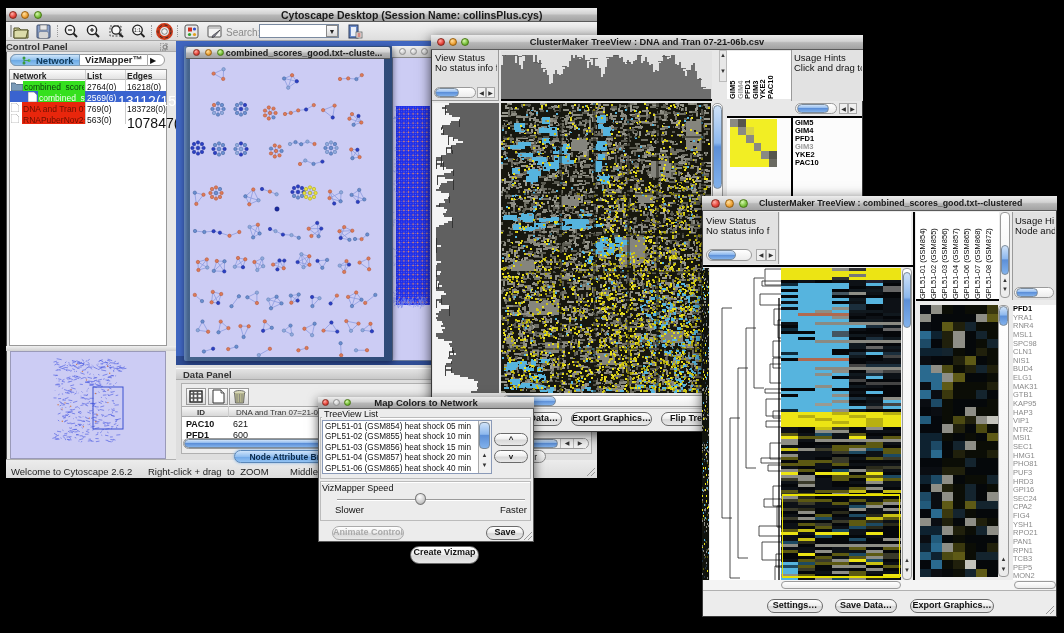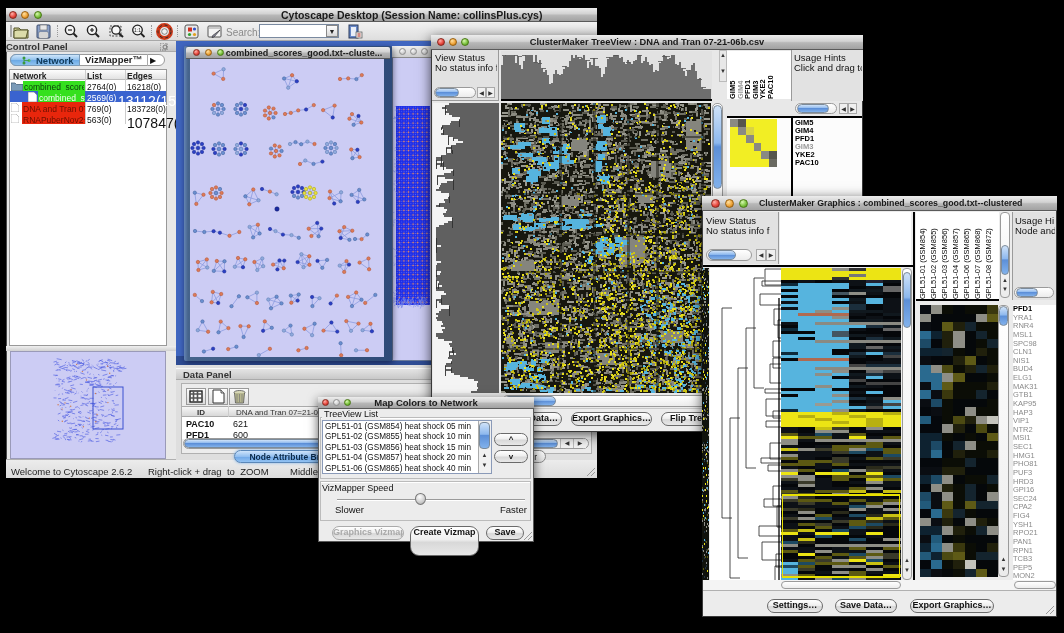--- a/index.html
+++ b/index.html
@@ -638,21 +638,21 @@
 <div class="ab tr" style="left:502px;top:395px;width:208px;height:12px"></div>
 <div class="ab aq" style="left:504px;top:396px;width:52px;height:10px"></div>
 
 <div class="ab" style="left:432px;top:408px;width:430px;height:23px;background:#ececec;border-top:1px solid #c8c8c8"></div>
 <div class="ab btn" style="left:441px;top:412px;width:56px;height:14px">Settings…</div>
 <div class="ab btn" style="left:502px;top:412px;width:60px;height:14px">Save Data…</div>
 <div class="ab btn" style="left:571px;top:412px;width:81px;height:14px">Export Graphics…</div>
 <div class="ab btn" style="left:661px;top:412px;width:85px;height:14px">Flip Tree Nodes</div>
 
 <div class="ab" style="left:702px;top:196px;width:355px;height:421px;background:#ececec;border:1px solid #3a3a3a;box-shadow:0 3px 12px rgba(0,0,0,.7)"></div>
-<div class="ab tb" style="left:702px;top:196px;width:355px;height:15px;font-size:8.8px;line-height:15px;white-space:nowrap;overflow:hidden;padding-left:57px;text-align:left">ClusterMaker Graphics : combined_scores_good.txt--clustered</div>
+<div class="ab tb" style="left:702px;top:196px;width:355px;height:15px;font-size:8.8px;line-height:15px;white-space:nowrap;overflow:hidden;padding-left:57px;text-align:left">ClusterMaker TreeView : combined_scores_good.txt--clustered</div>
 <div class="lt lr" style="left:711px;top:199px;width:9px;height:9px"></div>
 <div class="lt lo" style="left:725px;top:199px;width:9px;height:9px"></div>
 <div class="lt lg" style="left:739px;top:199px;width:9px;height:9px"></div>
 
 <div class="ab" style="left:703px;top:212px;width:76px;height:52px;background:#e2e2e2;border-right:1px solid #9a9a9a"></div>
 <div class="ab" style="left:706px;top:215px;font-size:9.5px;color:#111">View Status</div>
 <div class="ab" style="left:706px;top:225px;font-size:9.5px;color:#111;white-space:nowrap;width:70px;overflow:hidden">No status info f</div>
 <div class="ab tr" style="left:706px;top:249px;width:46px;height:12px"></div>
 <div class="ab aq" style="left:708px;top:250px;width:28px;height:10px"></div>
 <div class="ab" style="left:756px;top:249px;width:10px;height:12px;background:#f0f0f0;border:1px solid #aaa">
@@ -791,18 +791,18 @@
 <div class="ab sar" style="left:478px;top:452px;width:13px">▲</div>
 <div class="ab sar" style="left:478px;top:462px;width:13px">▼</div>
 <div class="ab btn" style="left:494px;top:433px;width:34px;height:13px;font-size:8px;line-height:11px">^</div>
 <div class="ab btn" style="left:494px;top:450px;width:34px;height:13px;font-size:8px;line-height:11px">v</div>
 <div class="ab eg" style="left:320px;top:481px;width:211px;height:40px;border-color:#bbb"></div>
 <div class="ab" style="left:322px;top:483px;font-size:9px;color:#111">VizMapper Speed</div>
 <div class="ab" style="left:337px;top:499px;width:188px;height:2px;background:#9a9a9a;border-bottom:1px solid #fff"></div>
 <div class="ab" style="left:415px;top:493px;width:11px;height:12px;background:radial-gradient(circle at 40% 30%,#fdfdfd,#c8c8c8 65%,#a0a0a0);border:1px solid #777;border-radius:50% 50% 50% 50%/45% 45% 55% 55%"></div>
 <div class="ab" style="left:335px;top:504px;font-size:9.5px;color:#111">Slower</div>
 <div class="ab" style="left:500px;top:504px;font-size:9.5px;color:#111">Faster</div>
-<div class="ab btn" style="left:332px;top:526px;width:72px;height:14px;color:#aaa;border-color:#aaa">Graphics Vizmap</div>
-<div class="ab btn" style="left:410px;top:526px;width:69px;height:30px">Create Vizmap</div>
+<div class="ab btn" style="left:332px;top:526px;width:72px;height:14px;color:#aaa;border-color:#aaa">Animate Control</div>
+<div class="ab btn" style="left:410px;top:546px;width:69px;height:18px">Create Vizmap</div>
 <div class="ab btn" style="left:486px;top:526px;width:38px;height:14px">Save</div>
 <svg class="ab" style="left:523px;top:531px" width="10" height="10">
     <path d="M9 1L1 9M9 5L5 9" stroke="#999" stroke-width="1"></path>
   </svg>
 
 </body></html>

